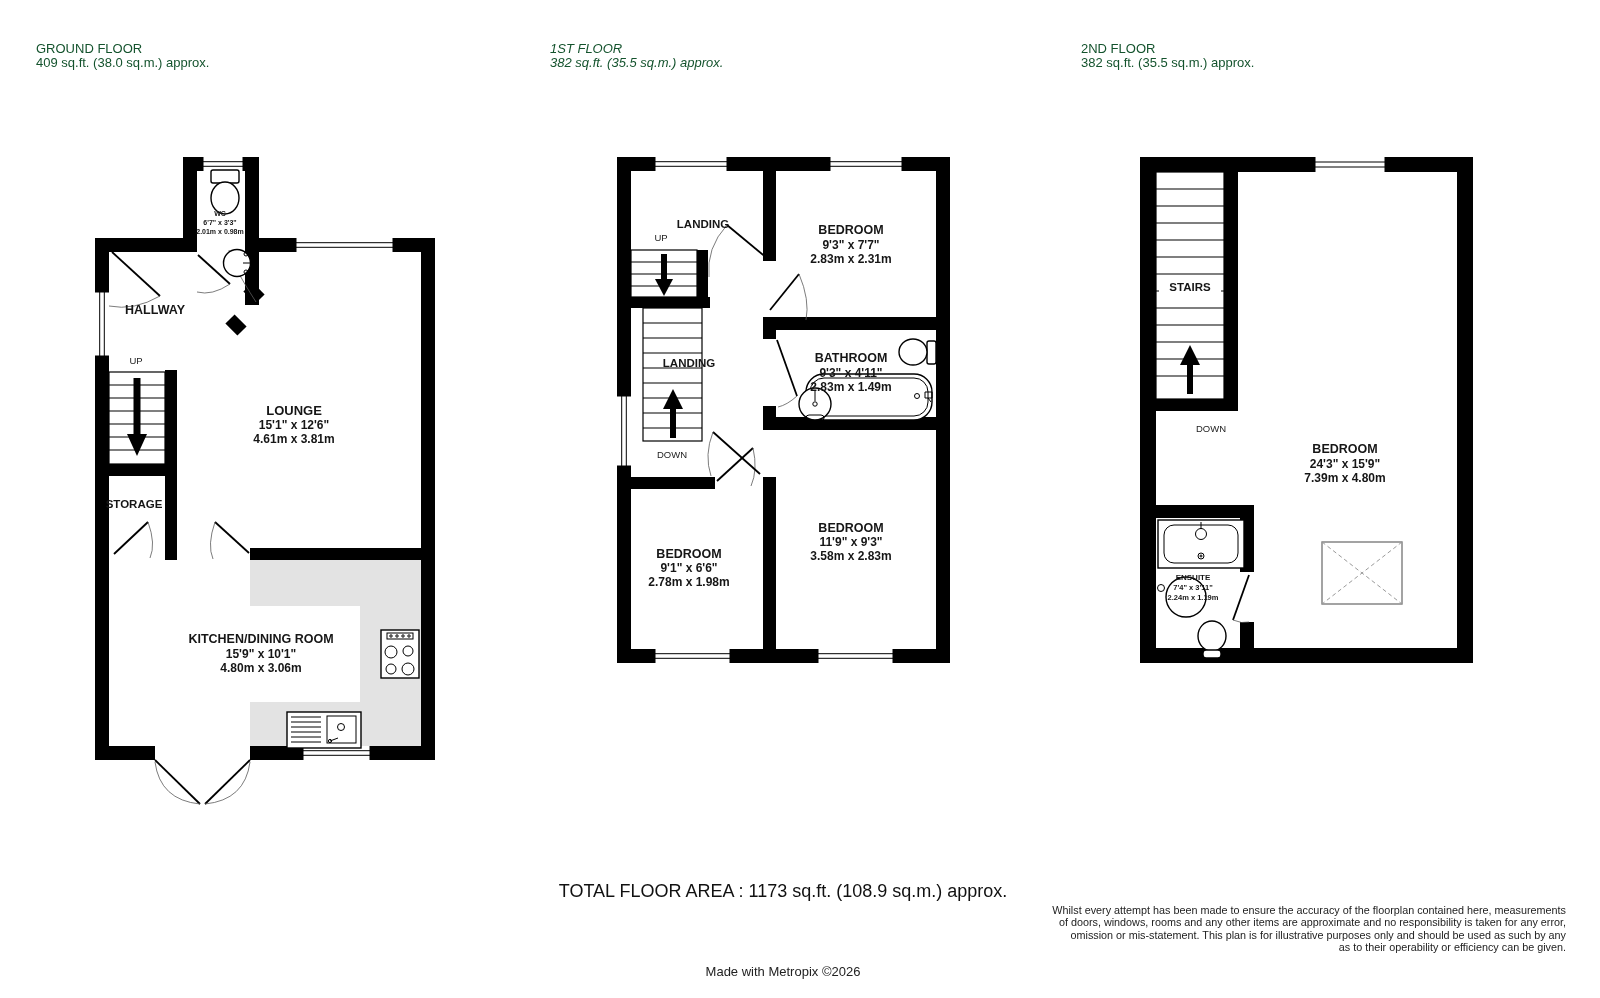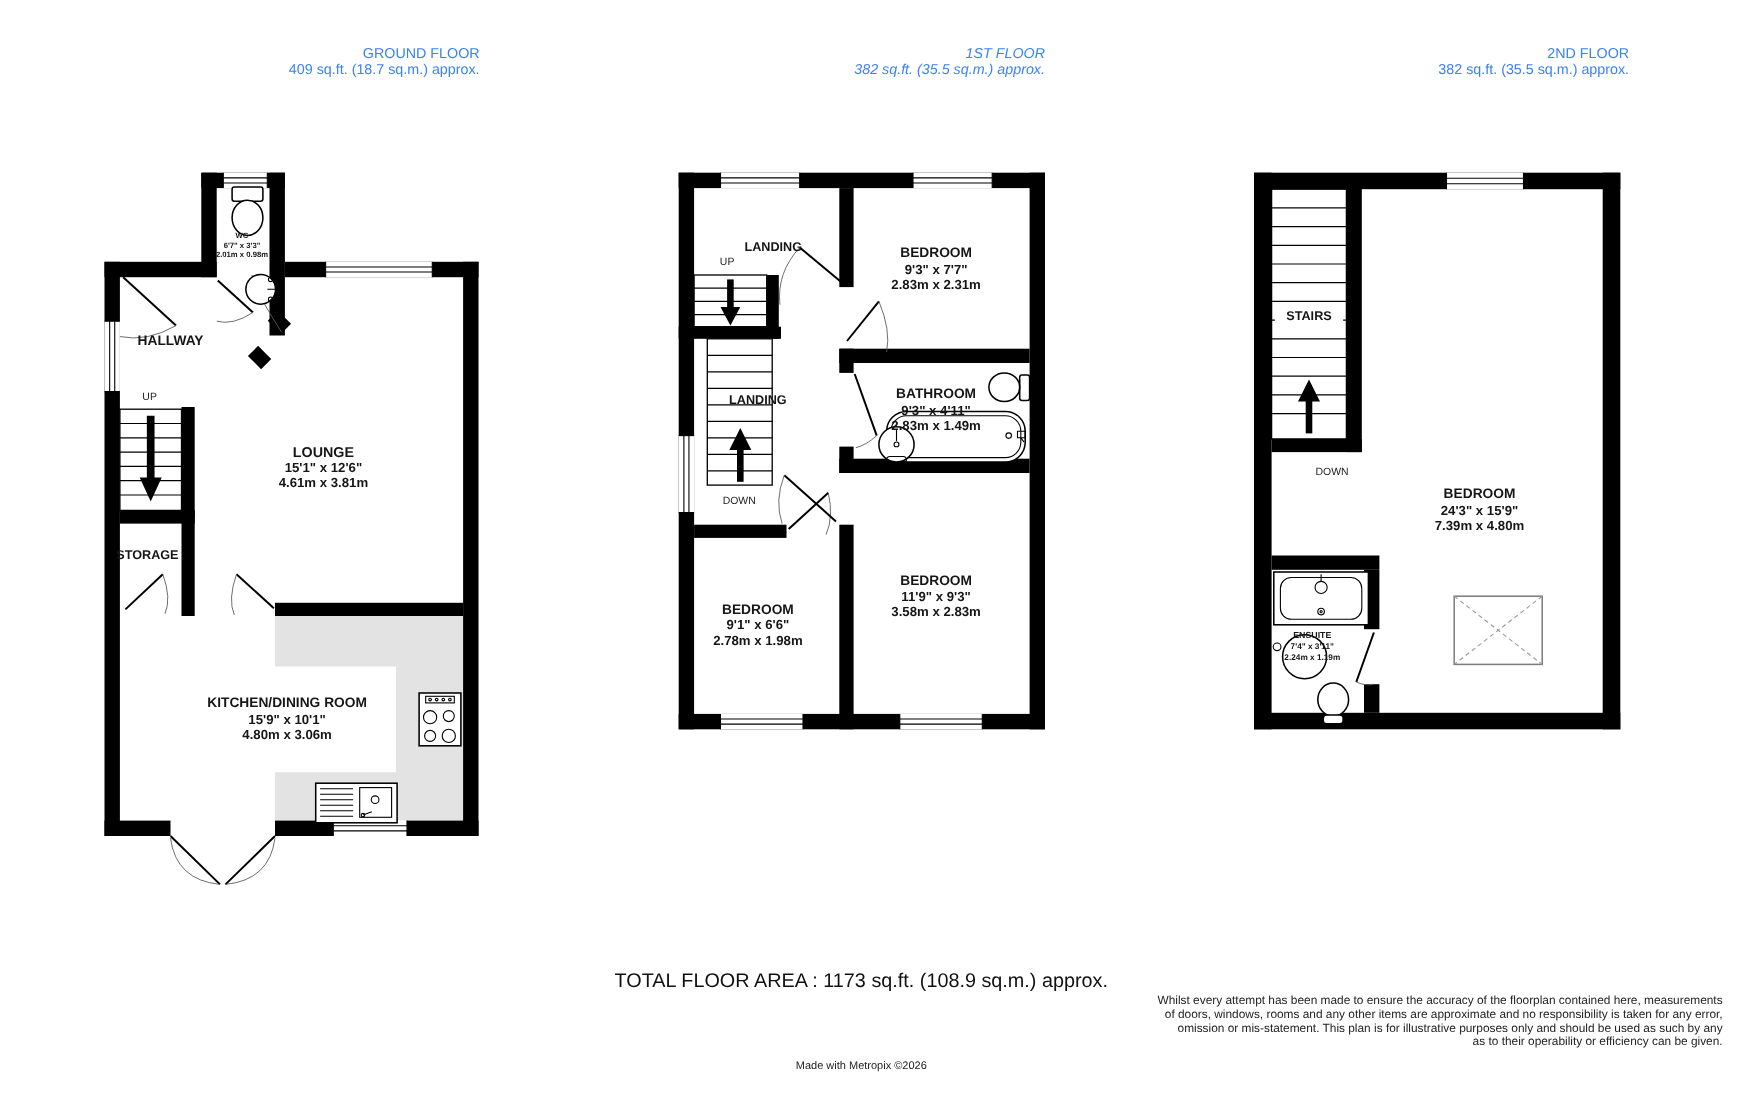--- a/index.html
+++ b/index.html
@@ -1,24 +1,24 @@
 <!DOCTYPE html>
 <html><head>
 <meta charset="utf-8">
 <style>
   html,body{margin:0;padding:0;}
   body{
     width:1600px;height:998px;position:relative;background:#ffffff;
     font-family:"Liberation Sans",sans-serif;overflow:hidden;color:#1b1b1b;
   }
-  .floor-header{position:absolute;width:400px;text-align:right;font-size:13px;line-height:14px;color:#3b82f6;}
+  .floor-header{position:absolute;width:400px;text-align:left;font-size:13px;line-height:14px;color:#14532d;}
   .plan{position:absolute;}
   .footer-total{position:absolute;top:881px;left:0;width:1566px;text-align:center;font-size:18px;color:#111;}
   .footer-disclaimer{position:absolute;top:904px;left:0;width:1566px;text-align:right;font-size:10.8px;line-height:12.3px;color:#222;}
-  .footer-credit{position:absolute;top:964px;left:0;width:1566px;text-align:center;font-size:10px;color:#222;}
+  .footer-credit{position:absolute;top:964px;left:0;width:1566px;text-align:center;font-size:13px;color:#222;}
   
   .wall{fill:#000;}
   .win{fill:#fff;}
   .wline{stroke:#000;stroke-width:1;}
   .outl{fill:#fff;stroke:#000;stroke-width:1.2;}
   .tread{stroke:#000;stroke-width:1.1;}
   .fix{fill:#fff;stroke:#000;stroke-width:1.4;}
   .fix2{fill:none;stroke:#000;stroke-width:1;}
   .leaf{stroke:#000;stroke-width:1.8;fill:none;}
   .arc{stroke:#5a5a5a;stroke-width:0.8;fill:none;}
@@ -28,21 +28,21 @@
   .lbl{font-family:"Liberation Sans",sans-serif;font-weight:700;fill:#161616;text-anchor:middle;}
   .sm{font-family:"Liberation Sans",sans-serif;font-weight:400;fill:#222;text-anchor:middle;}
   .sky{fill:#fff;stroke:#7d7d7d;stroke-width:1.4;}
   .skyd{stroke:#9a9a9a;stroke-width:1;stroke-dasharray:4 3;}
 </style>
 </head>
 <body>
 
 <div class="floor-header" style="left:36px;top:42px;">
   <div>GROUND FLOOR</div>
-  <div>409 sq.ft. (18.7 sq.m.) approx.</div>
+  <div>409 sq.ft. (38.0 sq.m.) approx.</div>
 </div>
 <div class="floor-header" style="left:550px;top:42px;font-style:italic;">
   <div>1ST FLOOR</div>
   <div>382 sq.ft. (35.5 sq.m.) approx.</div>
 </div>
 <div class="floor-header" style="left:1081px;top:42px;">
   <div>2ND FLOOR</div>
   <div>382 sq.ft. (35.5 sq.m.) approx.</div>
 </div>
 

